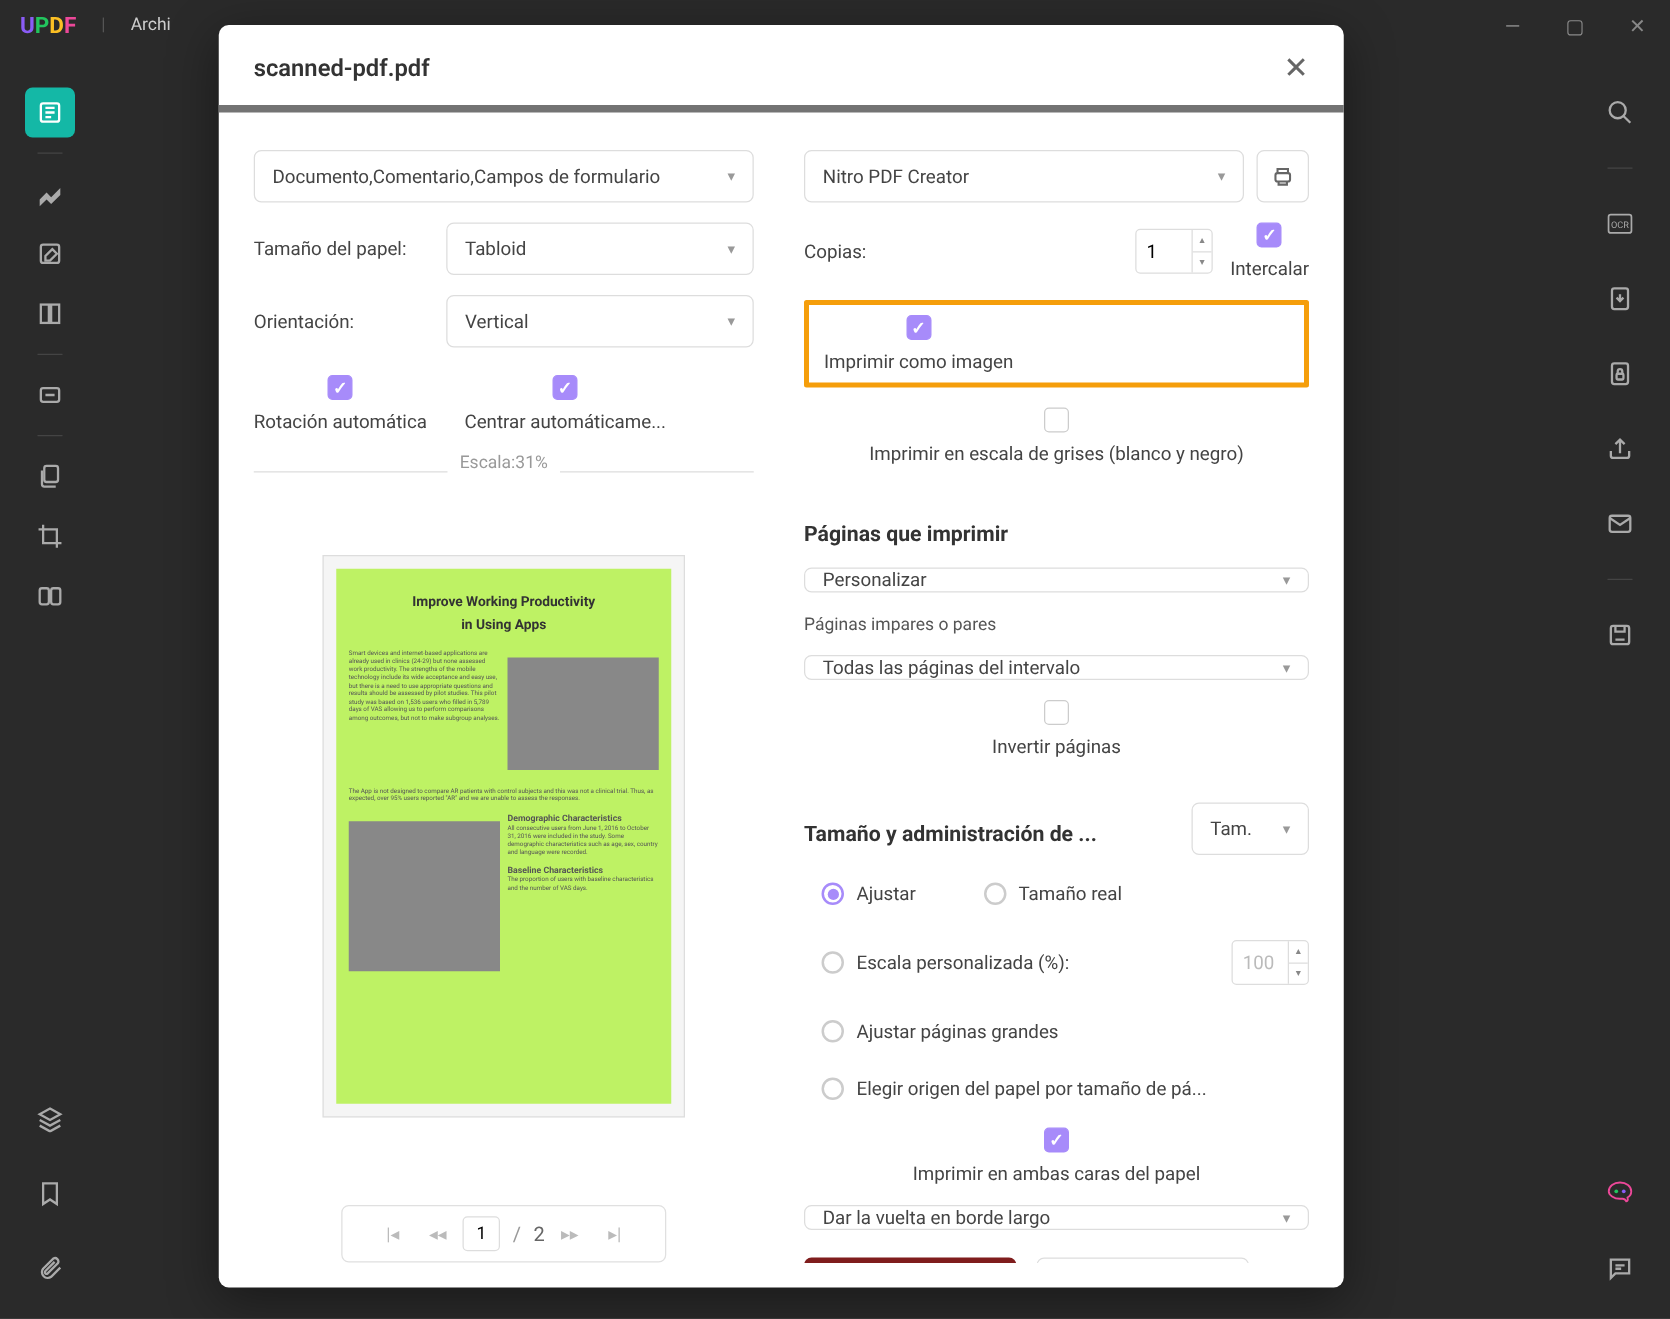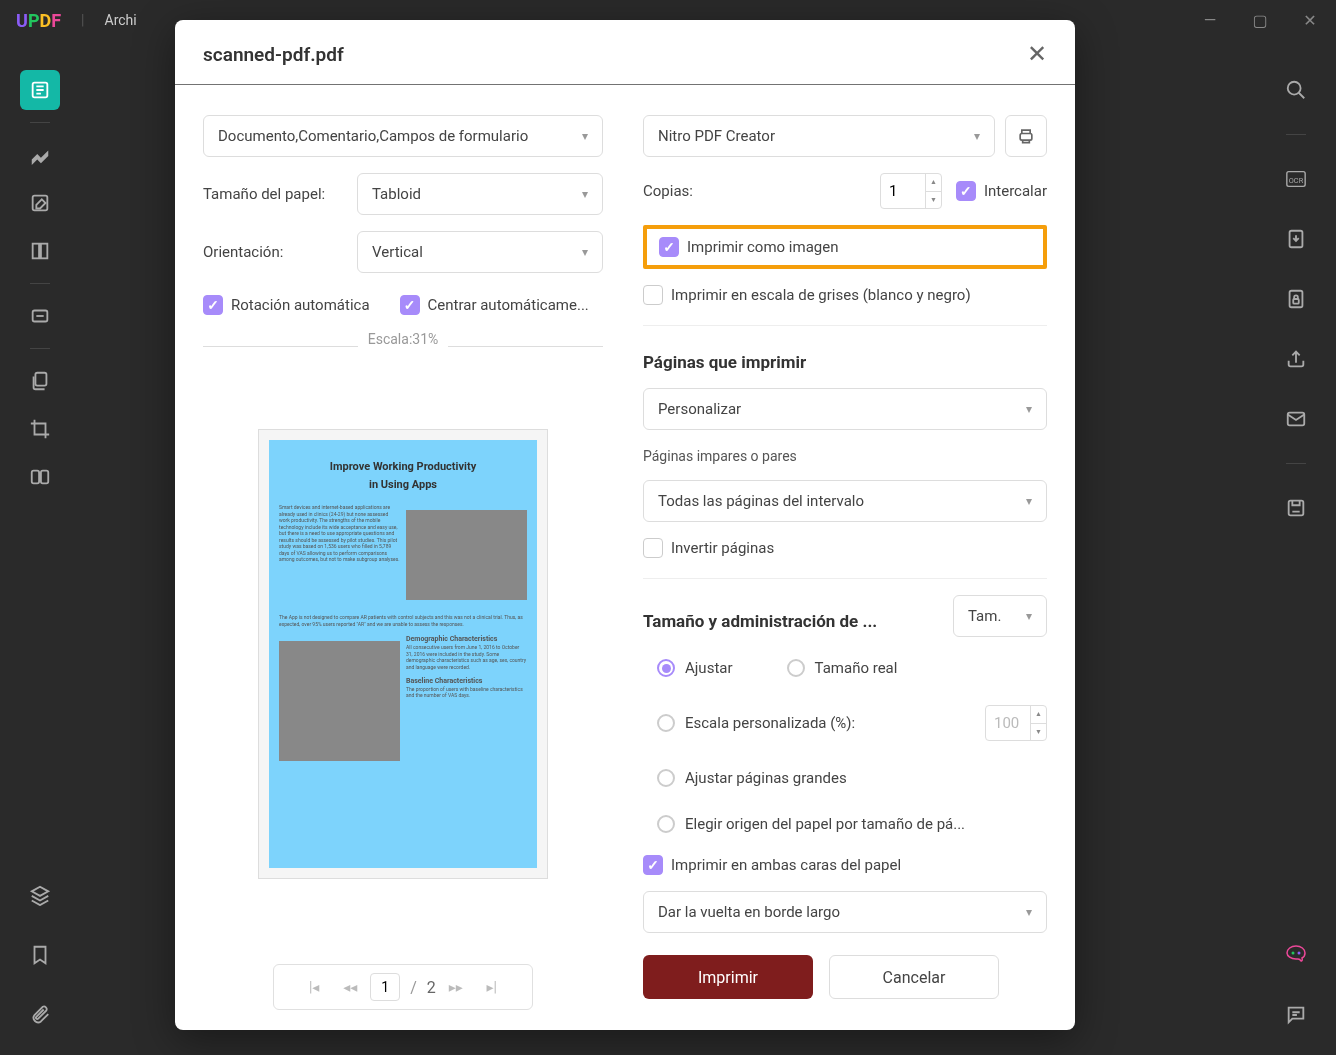--- a/index.html
+++ b/index.html
@@ -21,48 +21,48 @@
 .left-icon { width: 40px; height: 40px; display: flex; align-items: center; justify-content: center; border-radius: 6px; cursor: pointer; color: #aaa; }
 .left-icon.active { background: #14b8a6; color: #fff; }
 .left-divider { width: 20px; height: 1px; background: #444; margin: 4px 0; }
 .left-bottom { position: absolute; bottom: 20px; left: 0; width: 80px; display: flex; flex-direction: column; align-items: center; gap: 20px; }
 
 .right-toolbar { position: absolute; right: 0; top: 50px; width: 80px; height: calc(100% - 50px); display: flex; flex-direction: column; align-items: center; padding-top: 20px; gap: 20px; }
 .right-icon { width: 40px; height: 40px; display: flex; align-items: center; justify-content: center; cursor: pointer; color: #aaa; }
 .right-bottom { position: absolute; bottom: 20px; right: 0; width: 80px; display: flex; flex-direction: column; align-items: center; gap: 20px; }
 
 .modal { position: absolute; left: 175px; top: 20px; width: 900px; height: 1010px; background: #fff; border-radius: 8px; box-shadow: 0 10px 40px rgba(0,0,0,0.4); display: flex; flex-direction: column; }
-.modal-header { padding: 20px 28px 16px; border-bottom: 1px solid #737373; display: flex; justify-content: space-between; align-items: center; }
+.modal-header { padding: 20px 28px 16px; border-bottom: 6px solid #737373; display: flex; justify-content: space-between; align-items: center; }
 .modal-title { font-size: 19px; font-weight: 600; color: #333; }
 .close-btn { font-size: 24px; color: #666; cursor: pointer; background: none; border: none; }
 
 .modal-body { flex: 1; display: flex; padding: 30px 28px 20px; gap: 40px; overflow: hidden; }
 .left-panel { flex: 0 0 400px; display: flex; flex-direction: column; }
 .right-panel { flex: 1; display: flex; flex-direction: column; gap: 16px; overflow-y: auto; }
 
 .select-field { width: 100%; height: 42px; border: 1px solid #ddd; border-radius: 6px; padding: 0 14px; font-size: 15px; color: #444; background: #fff; display: flex; align-items: center; justify-content: space-between; cursor: pointer; }
 .select-field::after { content: "▾"; color: #999; font-size: 12px; }
 
 .form-row { display: flex; align-items: center; margin-bottom: 16px; gap: 14px; }
 .form-label { font-size: 15px; color: #444; min-width: 140px; }
 .form-control { flex: 1; }
 
-.checkbox-row { display: flex; align-items: center; gap: 8px; font-size: 15px; color: #444; }
+.checkbox-row { display: flex; align-items: center; gap: 8px; font-size: 15px; color: #444; flex-direction: column; }
 .checkbox-grid { display: flex; gap: 30px; margin-top: 6px; }
 .chk { width: 20px; height: 20px; border-radius: 4px; border: 1px solid #ccc; display: inline-flex; align-items: center; justify-content: center; flex-shrink: 0; }
 .chk.checked { background: #a78bfa; border-color: #a78bfa; color: #fff; }
 .chk.checked::after { content: "✓"; font-size: 14px; font-weight: bold; }
 
 .scale-divider { display: flex; align-items: flex-end; margin: 16px 0; color: #999; font-size: 14px; }
 .scale-divider::before, .scale-divider::after { content: ""; flex: 1; height: 1px; background: #ddd; }
 .scale-divider span { padding: 0 10px; }
 
 .preview-wrap { flex: 1; display: flex; align-items: center; justify-content: center; }
 .preview-page { width: 290px; height: 450px; border: 1px solid #ddd; background: #f5f5f5; padding: 10px; position: relative; overflow: hidden; }
-.preview-content { background: #7dd3fc; height: 100%; padding: 20px 10px; font-size: 6px; color: #333; line-height: 1.3; }
+.preview-content { background: #bef264; height: 100%; padding: 20px 10px; font-size: 6px; color: #333; line-height: 1.3; }
 .preview-title { text-align: center; font-weight: bold; font-size: 11px; margin-bottom: 4px; }
 .preview-sub { text-align: center; font-weight: bold; font-size: 11px; margin-bottom: 12px; }
 .preview-text { font-size: 5px; color: #555; }
 .preview-img { background: #888; height: 90px; margin: 6px 0; }
 .preview-cols { display: flex; gap: 6px; }
 .preview-col { flex: 1; }
 
 .pager { display: flex; justify-content: center; align-items: center; gap: 4px; margin-top: 20px; background: #fff; border: 1px solid #e0e0e0; border-radius: 6px; padding: 6px; width: 260px; margin-left: auto; margin-right: auto; }
 .pager-btn { width: 32px; height: 32px; display: flex; align-items: center; justify-content: center; color: #bbb; cursor: pointer; font-size: 14px; }
 .pager-input { width: 30px; text-align: center; border: 1px solid #ddd; border-radius: 4px; height: 28px; font-size: 14px; }

